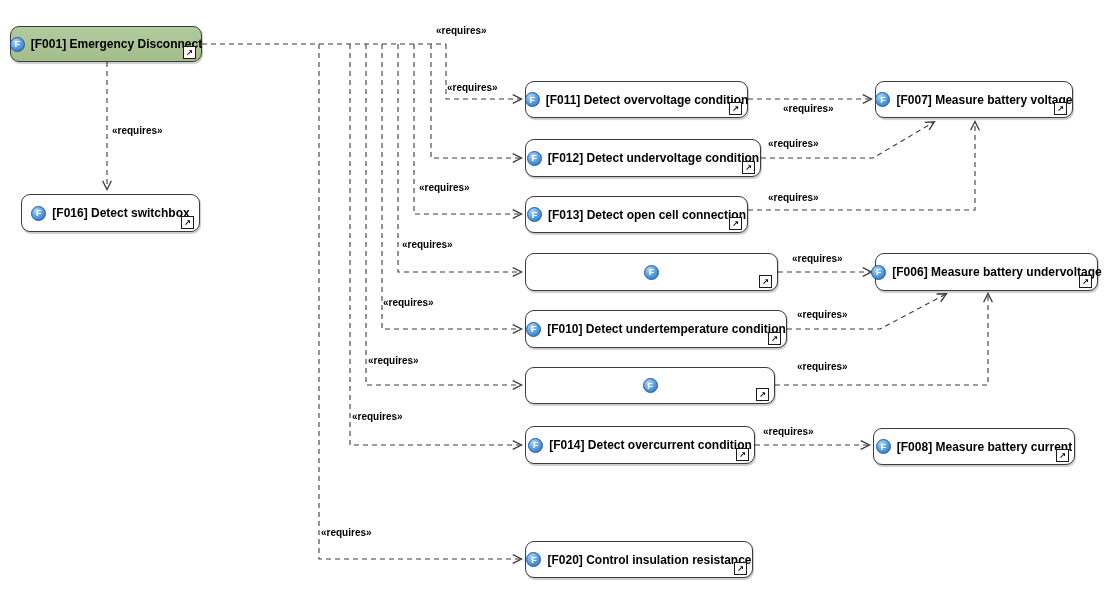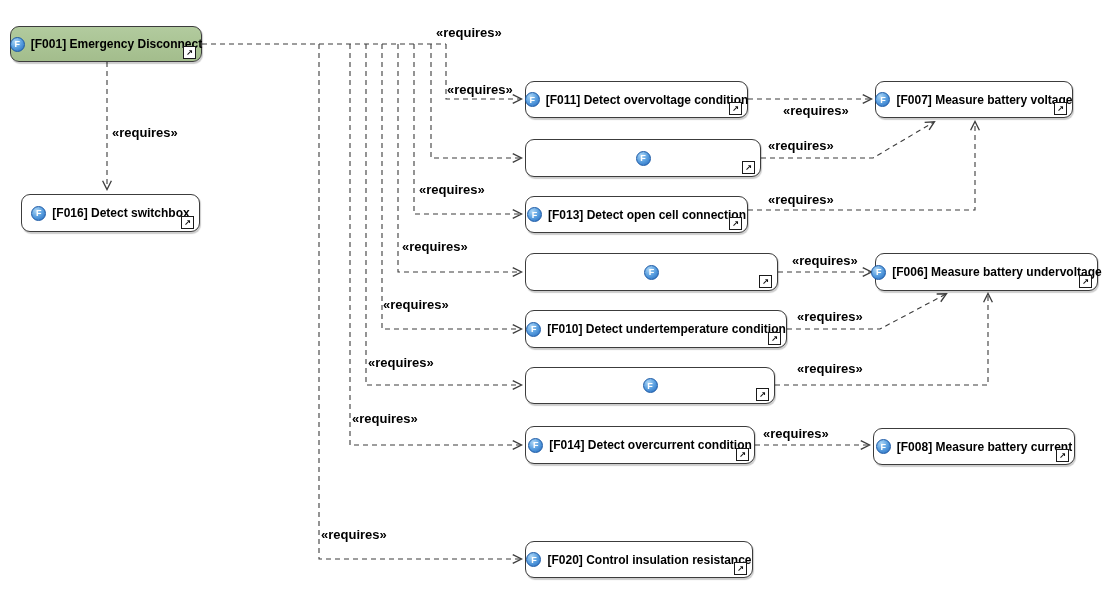--- a/index.html
+++ b/index.html
@@ -13,21 +13,21 @@
   .node.hl{background:linear-gradient(#b2cb9e,#a3bd8c);}
   .fic{width:15px;height:15px;border-radius:50%;flex:0 0 auto;
        background:radial-gradient(circle at 35% 28%, #aed7f6 0%, #5ba0e0 48%, #2268bc 100%);
        border:1px solid #1c5aa6;color:#fff;display:flex;align-items:center;justify-content:center;
        font-size:9px;font-weight:bold;box-sizing:border-box;}
   .fic i{font-style:normal;transform:translateY(-0.5px);}
   .nlbl{white-space:nowrap;}
   .deco{position:absolute;right:5px;bottom:2px;width:11px;height:11px;border:1px solid #1a1a1a;
         background:#fff;color:#111;font-size:8px;font-weight:bold;line-height:1;
         display:flex;align-items:center;justify-content:center;}
-  .elbl{position:absolute;font-size:13px;font-weight:bold;color:#000;white-space:nowrap;}
+  .elbl{position:absolute;font-size:10px;font-weight:bold;color:#000;white-space:nowrap;}
   .conn{fill:none;stroke:#3c3c3c;stroke-width:1.1;stroke-dasharray:5 4;}
 </style>
 </head>
 <body>
 
 <div id="canvas">
 
   <svg id="wires" width="1112" height="589" viewBox="0 0 1112 589" xmlns="http://www.w3.org/2000/svg">
     <defs>
       <marker id="arr" viewBox="0 0 10 10" markerWidth="11" markerHeight="11" refX="8.5" refY="5" orient="auto" markerUnits="userSpaceOnUse">
@@ -108,20 +108,21 @@
         <i>F</i>
       </span>
     <span class="nlbl">[F011] Detect overvoltage condition</span>
     <span class="deco">↗</span>
   </div>
 
   <div class="node" style="left:525px;top:139px;width:236px;height:38px">
     <span class="fic">
         <i>F</i>
       </span>
+    <span class="nlbl">[F012] Detect undervoltage condition</span>
     <span class="deco">↗</span>
   </div>
 
   <div class="node" style="left:525px;top:196px;width:223px;height:37px">
     <span class="fic">
         <i>F</i>
       </span>
     <span class="nlbl">[F013] Detect open cell connection</span>
     <span class="deco">↗</span>
   </div>

